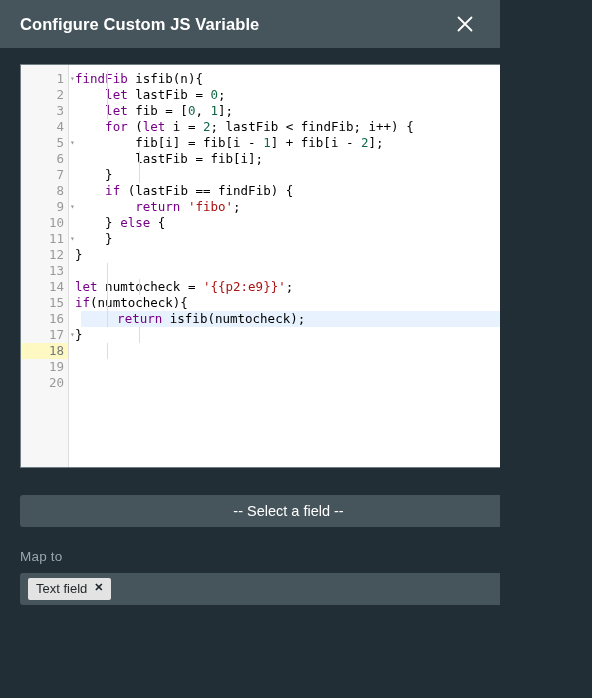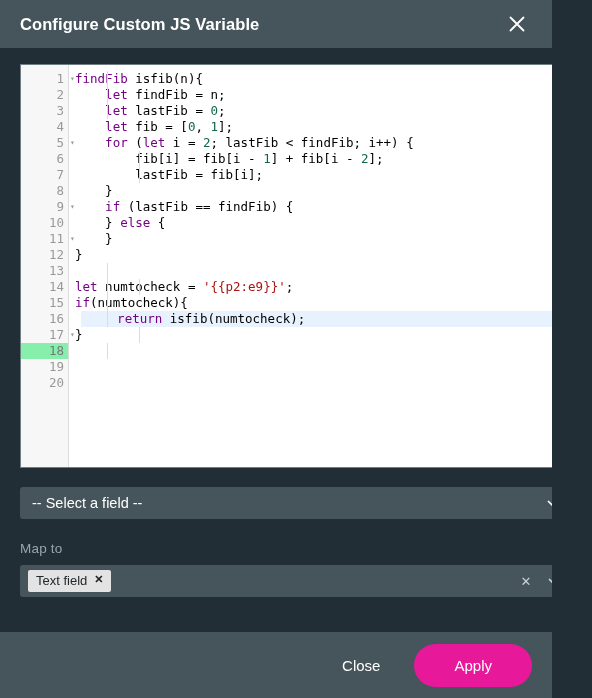--- a/index.html
+++ b/index.html
@@ -9,21 +9,21 @@
     overflow: hidden;
   }
   body {
     background: #222e35;
     font-family: "Liberation Sans", sans-serif;
     color: #e6e9ea;
     -webkit-font-smoothing: antialiased;
   }
 
   .dialog {
-    width: 552px;
+    width: 500px;
     height: 698px;
     display: flex;
     flex-direction: column;
     background: #222e35;
   }
 
   
   .titlebar {
     height: 48px;
     flex: 0 0 48px;
@@ -84,21 +84,21 @@
     color: #999999;
     user-select: none;
   }
   .gutter .ln {
     height: 16px;
     line-height: 16px;
     padding-right: 4px;
     position: relative;
     white-space: nowrap;
   }
-  .gutter .ln.active { background: #86efac; color: #777777; }
+  .gutter .ln.active { background: #fef9c3; color: #777777; }
   .fold {
     position: absolute;
     right: -9px;
     top: 0;
     width: 9px;
     height: 16px;
     line-height: 16px;
     font-size: 8px;
     color: #9a9a9a;
     text-align: center;
@@ -127,21 +127,21 @@
   }
   .resize-grip {
     position: absolute;
     right: 1px; bottom: 1px;
     width: 14px; height: 14px;
     pointer-events: auto;
     cursor: nwse-resize;
   }
 
   
-  .select-row { margin-top: 19px; }
+  .select-row { margin-top: 27px; text-align: center; }
   .field-select {
     position: relative;
     height: 32px;
     background: #46545b;
     border-radius: 3px;
     display: flex;
     align-items: center;
     padding: 0 12px;
     cursor: pointer;
     width: 551px;
@@ -285,28 +285,28 @@
             <div class="ln">20</div>
           </div>
         <div class="code-area" id="codeArea">
           <div class="indent-guide" style="left:38px; top:6px;  height:48px;"></div>
           <div class="indent-guide" style="left:38px; top:198px; height:64px;"></div>
           <div class="indent-guide" style="left:70px; top:86px;  height:32px;"></div>
           <div class="indent-guide" style="left:70px; top:214px; height:16px;"></div>
           <div class="indent-guide" style="left:70px; top:262px; height:16px;"></div>
           <div class="indent-guide" style="left:38px; top:278px; height:16px;"></div>
         <div class="code-line"><span class="tk-kw">findFib</span> isfib(n){</div>
-            <div class="code-line">    <span class="tk-kw">let</span> findFib = n;</div>
             <div class="code-line">    <span class="tk-kw">let</span> lastFib = <span class="tk-num">0</span>;</div>
             <div class="code-line">    <span class="tk-kw">let</span> fib = [<span class="tk-num">0</span>, <span class="tk-num">1</span>];</div>
             <div class="code-line">    <span class="tk-kw">for</span> (<span class="tk-kw">let</span> i = <span class="tk-num">2</span>; lastFib &lt; findFib; i++) {</div>
             <div class="code-line">        fib[i] = fib[i - <span class="tk-num">1</span>] + fib[i - <span class="tk-num">2</span>];</div>
             <div class="code-line">        lastFib = fib[i];</div>
             <div class="code-line">    }</div>
             <div class="code-line">    <span class="tk-kw">if</span> (lastFib == findFib) {</div>
+            <div class="code-line">        <span class="tk-kw">return</span> <span class="tk-str">'fibo'</span>;</div>
             <div class="code-line">    } <span class="tk-kw">else</span> {</div>
             <div class="code-line">    }</div>
             <div class="code-line">}</div>
             <div class="code-line">&nbsp;</div>
             <div class="code-line"><span class="tk-kw">let</span> numtocheck = <span class="tk-str">'{{p2:e9}}'</span>;</div>
             <div class="code-line"><span class="tk-kw">if</span>(numtocheck){</div>
             <div class="code-line active">    <span class="tk-kw">return</span> isfib(numtocheck);</div>
             <div class="code-line">}</div>
           </div>
       </div>
@@ -339,18 +339,14 @@
       <div class="ms-clear">✕</div>
       <div class="ms-chev">
         <svg width="13" height="13" viewBox="0 0 13 13" aria-hidden="true">
           <path d="M2.5 4.5 L6.5 8.5 L10.5 4.5" stroke="#c9d1d4" stroke-width="1.7" fill="none" stroke-linecap="round" stroke-linejoin="round"></path>
         </svg>
       </div>
     </div>
 
   </div>
 
-  <div class="footer">
-    <button class="btn-close">Close</button>
-    <button class="btn-apply">Apply</button>
-  </div>
 
 </div>
 
 </body></html>

